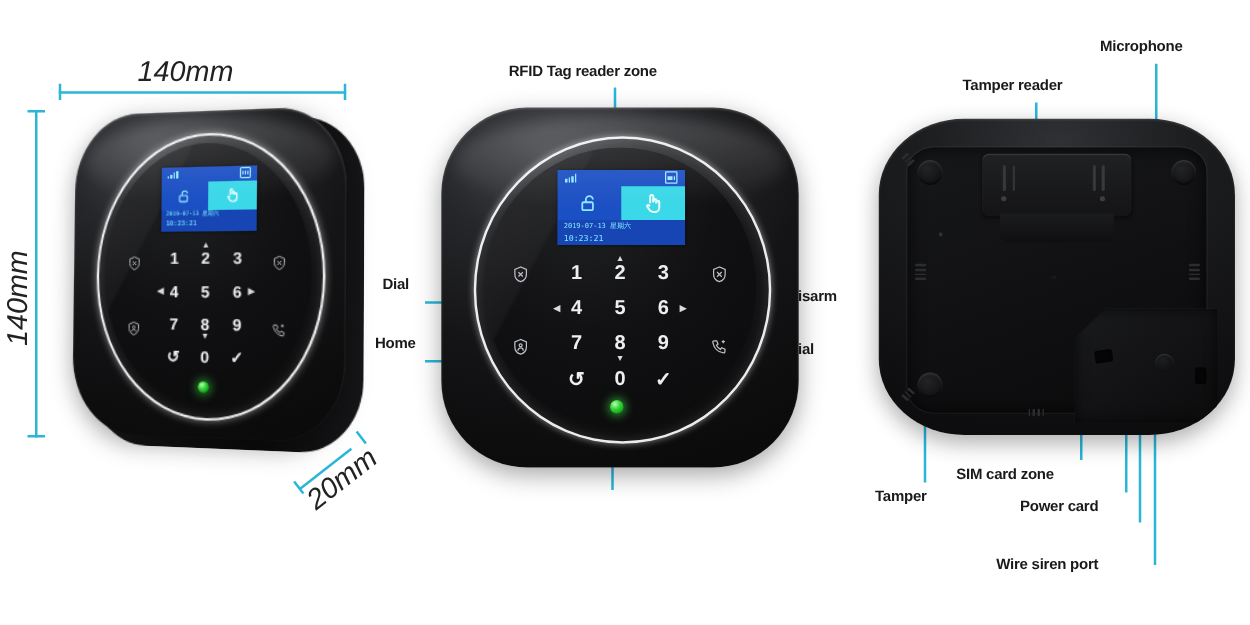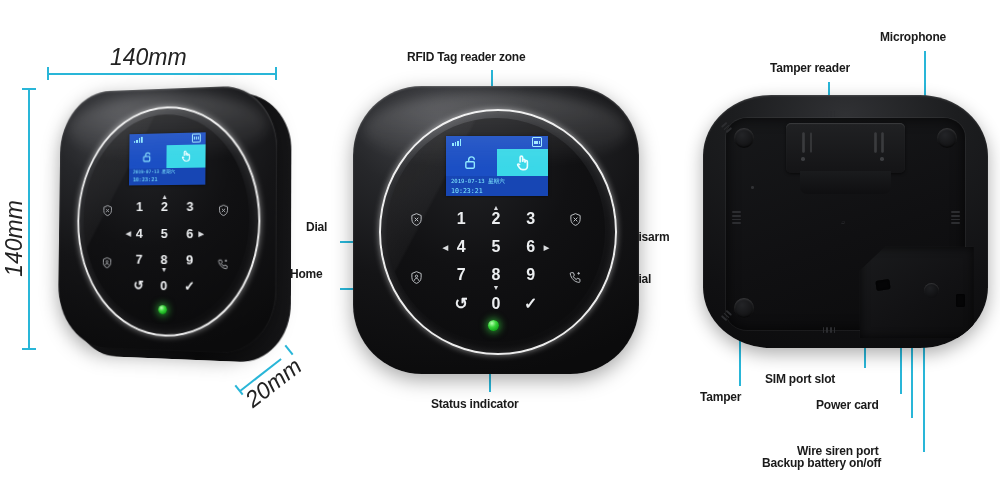--- a/index.html
+++ b/index.html
@@ -278,30 +278,29 @@
       </div>
     </div>
   </div>
 
   <div class="lbl md" style="left:407px;top:50px;">RFID Tag reader zone</div>
   <div class="line vline" style="left:491px;top:70px;height:95px;"></div>
 
   <div class="lbl md" style="left:306px;top:220px;">Dial</div>
   <div class="line hline" style="left:340px;top:241px;width:82px;"></div>
 
-  <div class="lbl md" style="left:290px;top:267px;">Home</div>
+  <div class="lbl md" style="left:300px;top:267px;">Home</div>
   <div class="line hline" style="left:340px;top:288px;width:82px;"></div>
 
   <div class="lbl md" style="left:630px;top:230px;">Disarm</div>
   <div class="line hline" style="left:556px;top:242px;width:72px;"></div>
 
   <div class="lbl md" style="left:630px;top:272px;">Dial</div>
   <div class="line hline" style="left:560px;top:290px;width:68px;"></div>
 
-  <div class="lbl md" style="left:431px;top:397px;">Status indicator</div>
   <div class="line vline" style="left:489px;top:330px;height:62px;"></div>
 
   <div class="device" style="left:353px;top:86px;width:286px;height:288px;">
     <div class="body-front">
 
       <div class="ring" style="left:9%;top:8%;width:82%;height:84%;"></div>
 
       <div class="glass" style="left:12%;top:11%;width:76%;height:78%;">
 
         <div class="lcd" style="left:27%;top:8%;width:47%;height:27%;">
@@ -416,30 +415,29 @@
 
   <div class="lbl md" style="left:880px;top:30px;">Microphone</div>
   <div class="line vline" style="left:924px;top:51px;height:56px;"></div>
 
   <div class="lbl md" style="left:770px;top:61px;">Tamper reader</div>
   <div class="line vline" style="left:828px;top:82px;height:59px;"></div>
 
   <div class="lbl md" style="left:700px;top:390px;">Tamper</div>
   <div class="line vline" style="left:739px;top:328px;height:58px;"></div>
 
-  <div class="lbl md" style="left:765px;top:372px;">SIM port slot</div>
+  <div class="lbl md" style="left:765px;top:372px;">SIM card zone</div>
   <div class="line vline" style="left:864px;top:312px;height:56px;"></div>
 
   <div class="lbl md" style="left:816px;top:398px;">Power card</div>
   <div class="line vline" style="left:900px;top:290px;height:104px;"></div>
 
   <div class="lbl md" style="left:797px;top:444px;">Wire siren port</div>
   <div class="line vline" style="left:911px;top:288px;height:130px;"></div>
 
-  <div class="lbl md" style="left:762px;top:456px;">Backup battery on/off</div>
   <div class="line vline" style="left:923px;top:284px;height:168px;"></div>
 
   <div class="device" style="left:703px;top:95px;width:285px;height:253px;">
     <div class="body-back">
 
       <div class="back-inner" style="left:8%;top:9%;width:84%;height:84%;"></div>
 
       <div class="bracket" style="left:29%;top:11%;width:42%;height:20%;">
         <div class="bslot" style="left:14%;top:18%;height:42%;"></div>
         <div class="bslot" style="left:20%;top:18%;height:42%;"></div>

